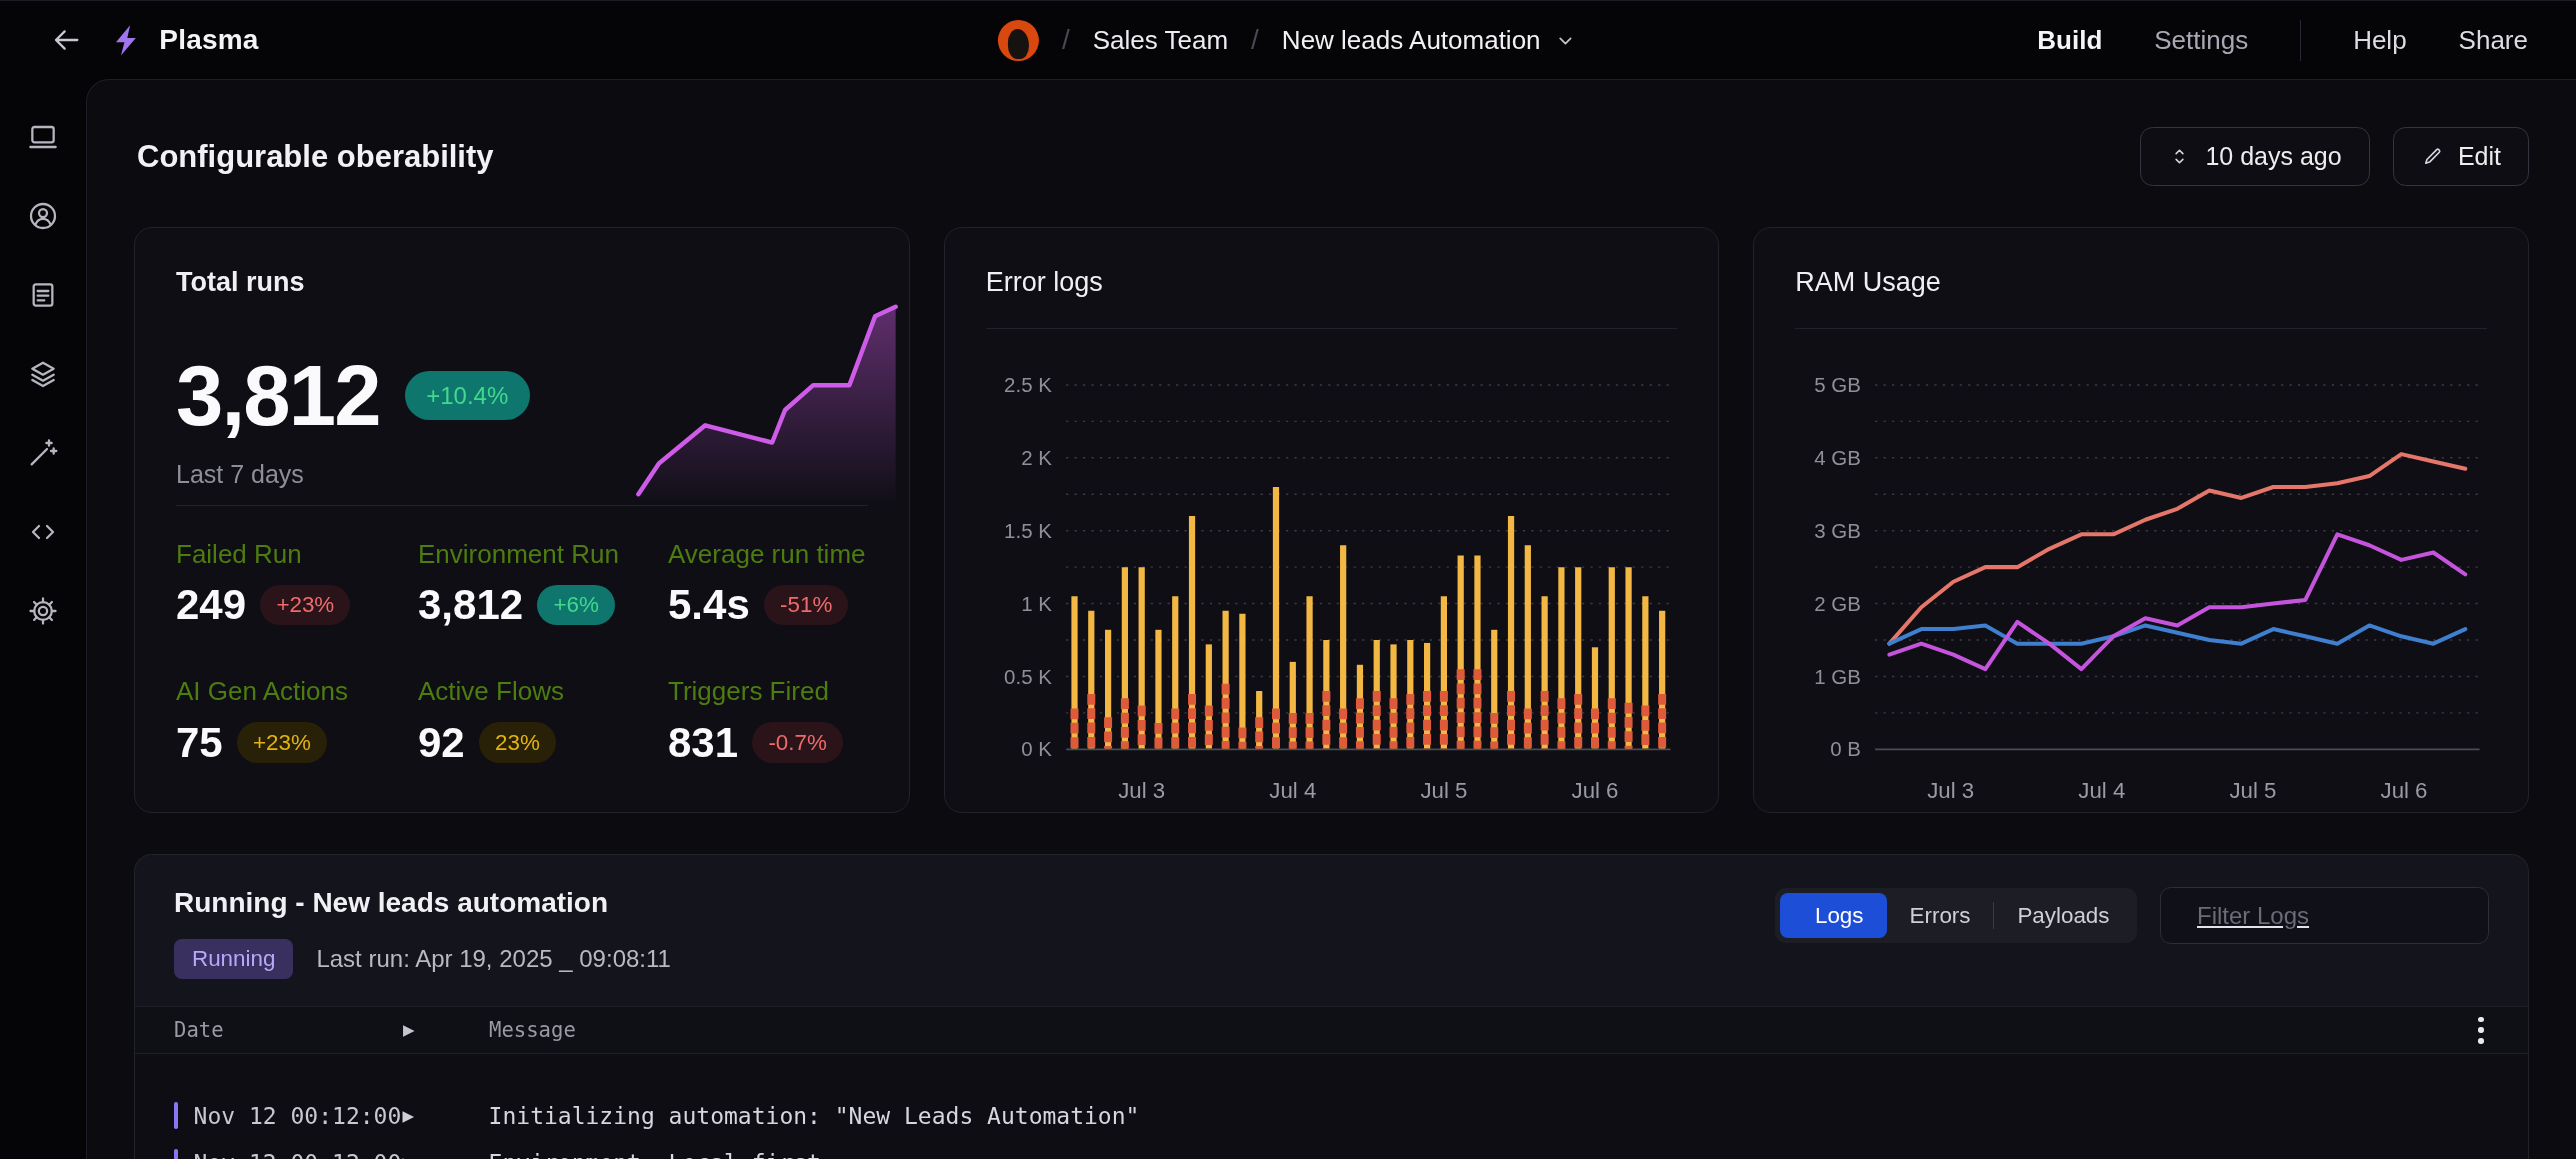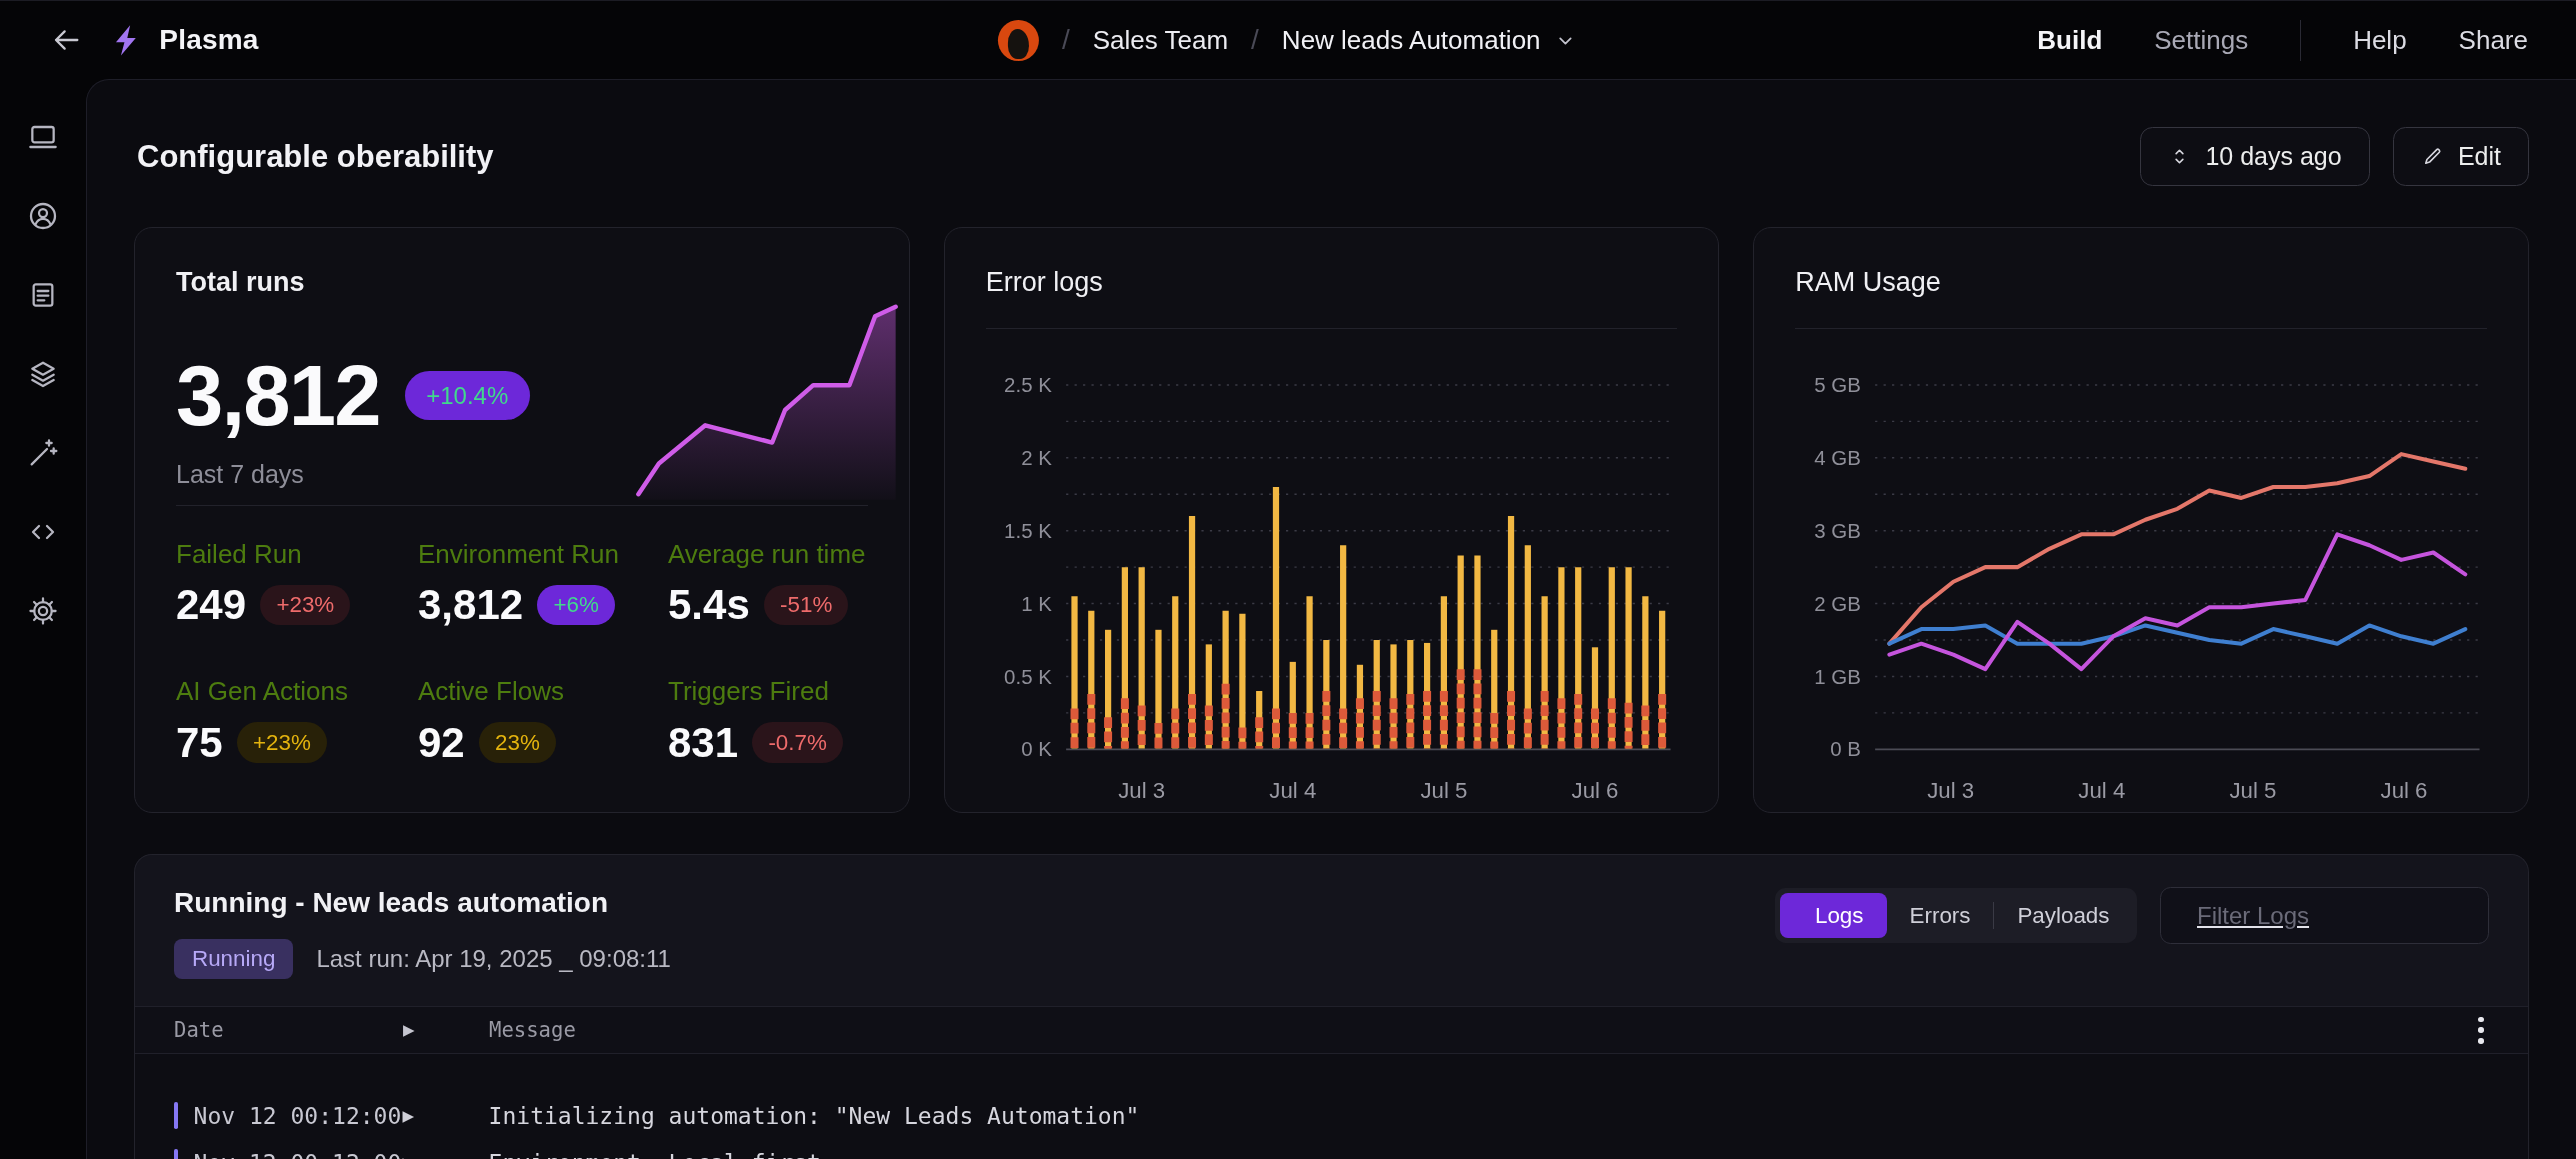--- a/index.html
+++ b/index.html
@@ -50,21 +50,21 @@
   .card-title { font-size:27px; font-weight:700; color:#f0f0f4; margin:0; }
   .card-title.normal { font-weight:500; }
   .chart-divider { border:none; border-top:0.9px solid #22222b; margin:30px 0 0 0; }
 
   
   .tr-value-row { margin-top:55px; display:flex; align-items:center; gap:25px; }
   .tr-value { font-size:85px; font-weight:700; letter-spacing:-1.8px; color:#fafafc; line-height:1; }
   .badge { border-radius:894px; white-space:nowrap; }
   .badge.big { font-size:24px; padding:10.7px 21.5px; }
   .badge.small { font-size:22.4px; padding:7.2px 16px; margin-left:14.3px; }
-  .badge.green { color:#41d98c; background:#6d28d9; }
+  .badge.green { color:#41d98c; background:#0f766e; }
   .badge.red { color:#ee6b6b; background:#2a141a; }
   .badge.yellow { color:#e3b30e; background:#282108; }
   .tr-period { margin-top:21.5px; font-size:25px; color:#8e8e99; }
   .spark { position:absolute; top:64px; right:7.2px; }
   .tr-divider { position:absolute; left:41px; right:41px; top:277px; border-top:1.3px solid #22222b; }
   .tr-stats { position:absolute; top:311px; left:41px; right:32px; display:grid; grid-template-columns:242px 250px 1fr; row-gap:50px; }
   .stat-label { font-size:26px; color:#4d7c0f; }
   .stat-value-row { margin-top:14.3px; display:flex; align-items:center; }
   .stat-value { font-size:42px; font-weight:700; color:#fafafc; line-height:1; }
 
@@ -75,21 +75,21 @@
   
   .runlog { margin:41px 47px 0 47px; height:385px; background:#14141c; border:1.3px solid #23232c; border-bottom:none; border-radius:18px 18px 0 0; display:flex; flex-direction:column; overflow:hidden; }
   .runlog-head { padding:32px 39px 27px 39px; display:flex; justify-content:space-between; align-items:flex-start; }
   .runlog-title { font-size:28px; font-weight:600; color:#f1f1f5; margin:0; }
   .runlog-meta { margin-top:19.7px; display:flex; align-items:center; gap:23px; }
   .status-badge { background:#393060; color:#b7a9f7; font-size:22.4px; padding:7.2px 18px; border-radius:8px; }
   .last-run { font-size:24px; color:#b9b9c3; }
   .runlog-controls { display:flex; align-items:center; gap:23px; }
   .seg-tabs { background:#1d1d26; border-radius:10.7px; padding:4.5px; display:flex; align-items:center; }
   .seg-tab { font-size:22.4px; color:#cfcfd8; padding:9.8px 23px; border-radius:8px; cursor:pointer; white-space:nowrap; }
-  .seg-tab.active { background:#6d28d9; color:#ffffff;padding-left:35px; }
+  .seg-tab.active { background:#1d4ed8; color:#ffffff;padding-left:35px; }
   .seg-div { width:0.9px; height:27px; background:#3a3a45; }
   .filter-box { width:329px; height:57px; border:1.3px solid #2e2e39; border-radius:10.7px; background:#101018; display:flex; align-items:center; gap:14.3px; padding:0 19.7px; }
   .filter-box .ic { color:#8a8a96; }
   .filter-input { flex:1; background:transparent; border:none; outline:none; font-size:24px; color:#e2e2ea; font-family:"Liberation Sans",sans-serif;text-decoration:underline; }
   .filter-input::placeholder { color:#6b6b79; }
   .log-colhead { background:#0f0f16; border-top:0.9px solid #20202a; border-bottom:0.9px solid #20202a; min-height:48px; display:flex; align-items:center; padding:0 39px; font-family:"DejaVu Sans Mono",monospace; font-size:20.6px; color:#9a9aa5; }
   .col-date { width:229px; }
   .col-arrow { width:86px; font-size:15px; color:#c5c5cf; font-family:"DejaVu Sans",sans-serif; }
   .col-msg { flex:1; }
   .kebab { display:flex; flex-direction:column; gap:5.4px; padding:5.4px; cursor:pointer; }

